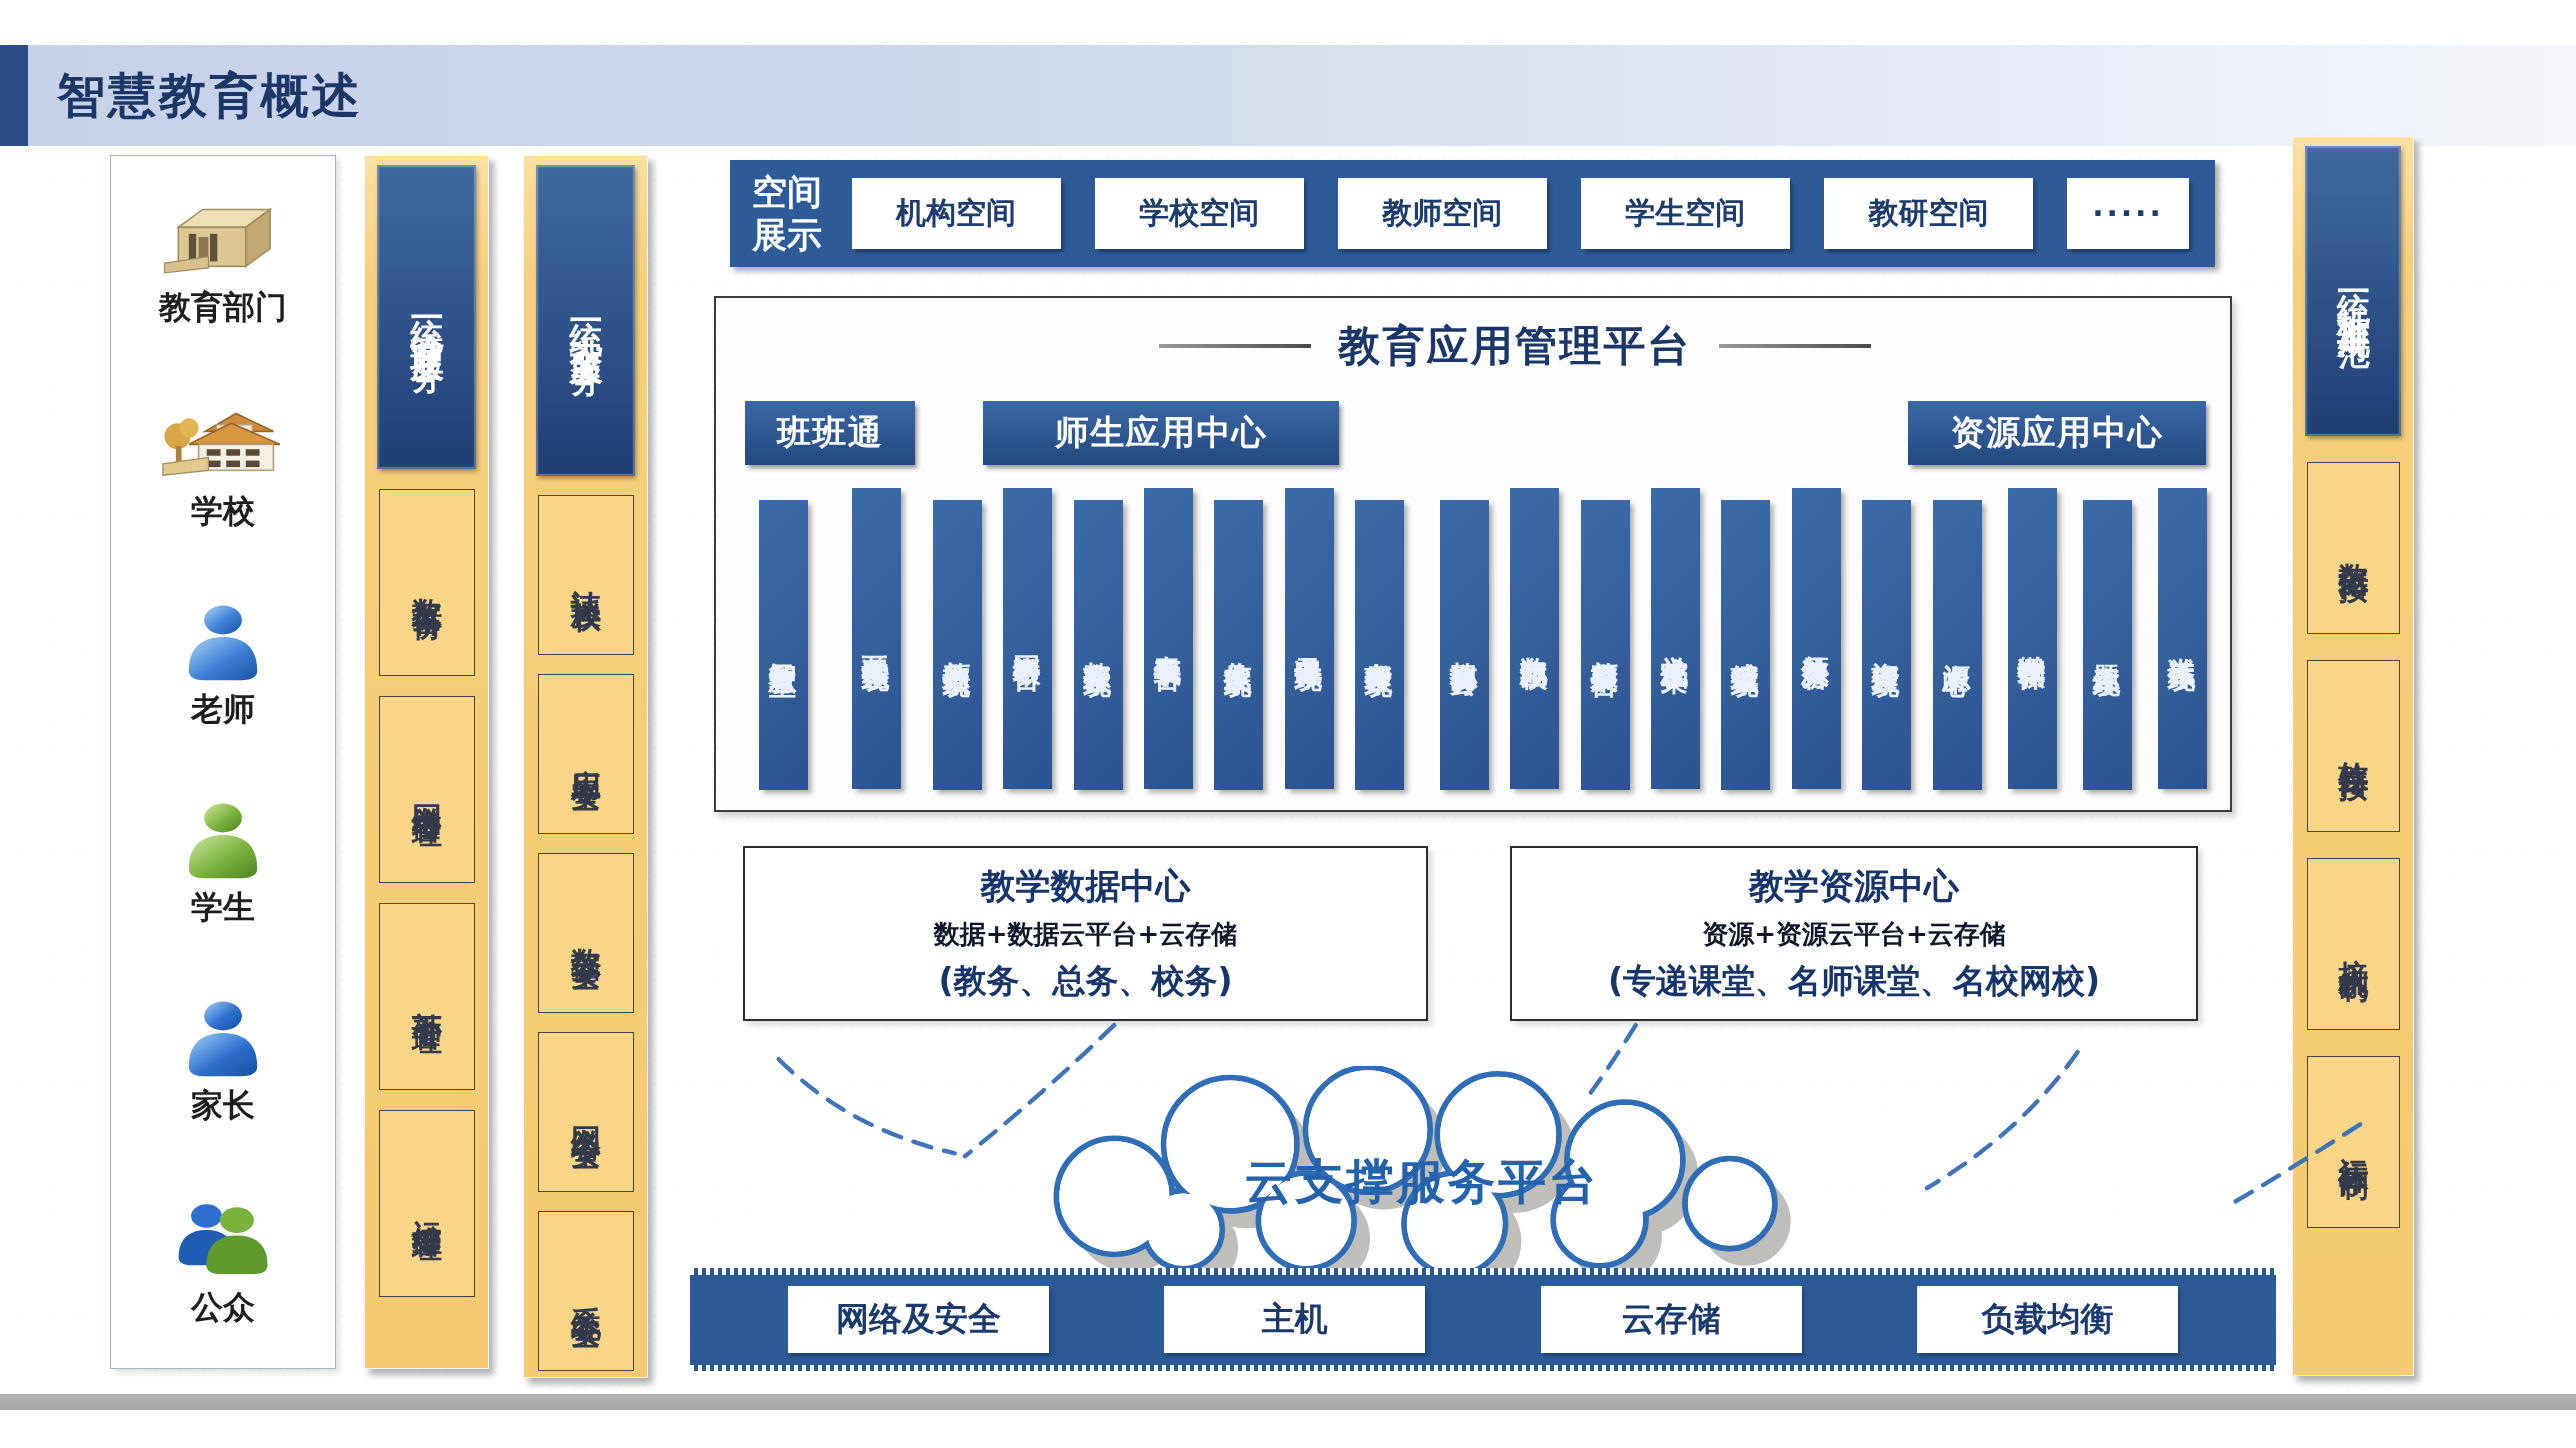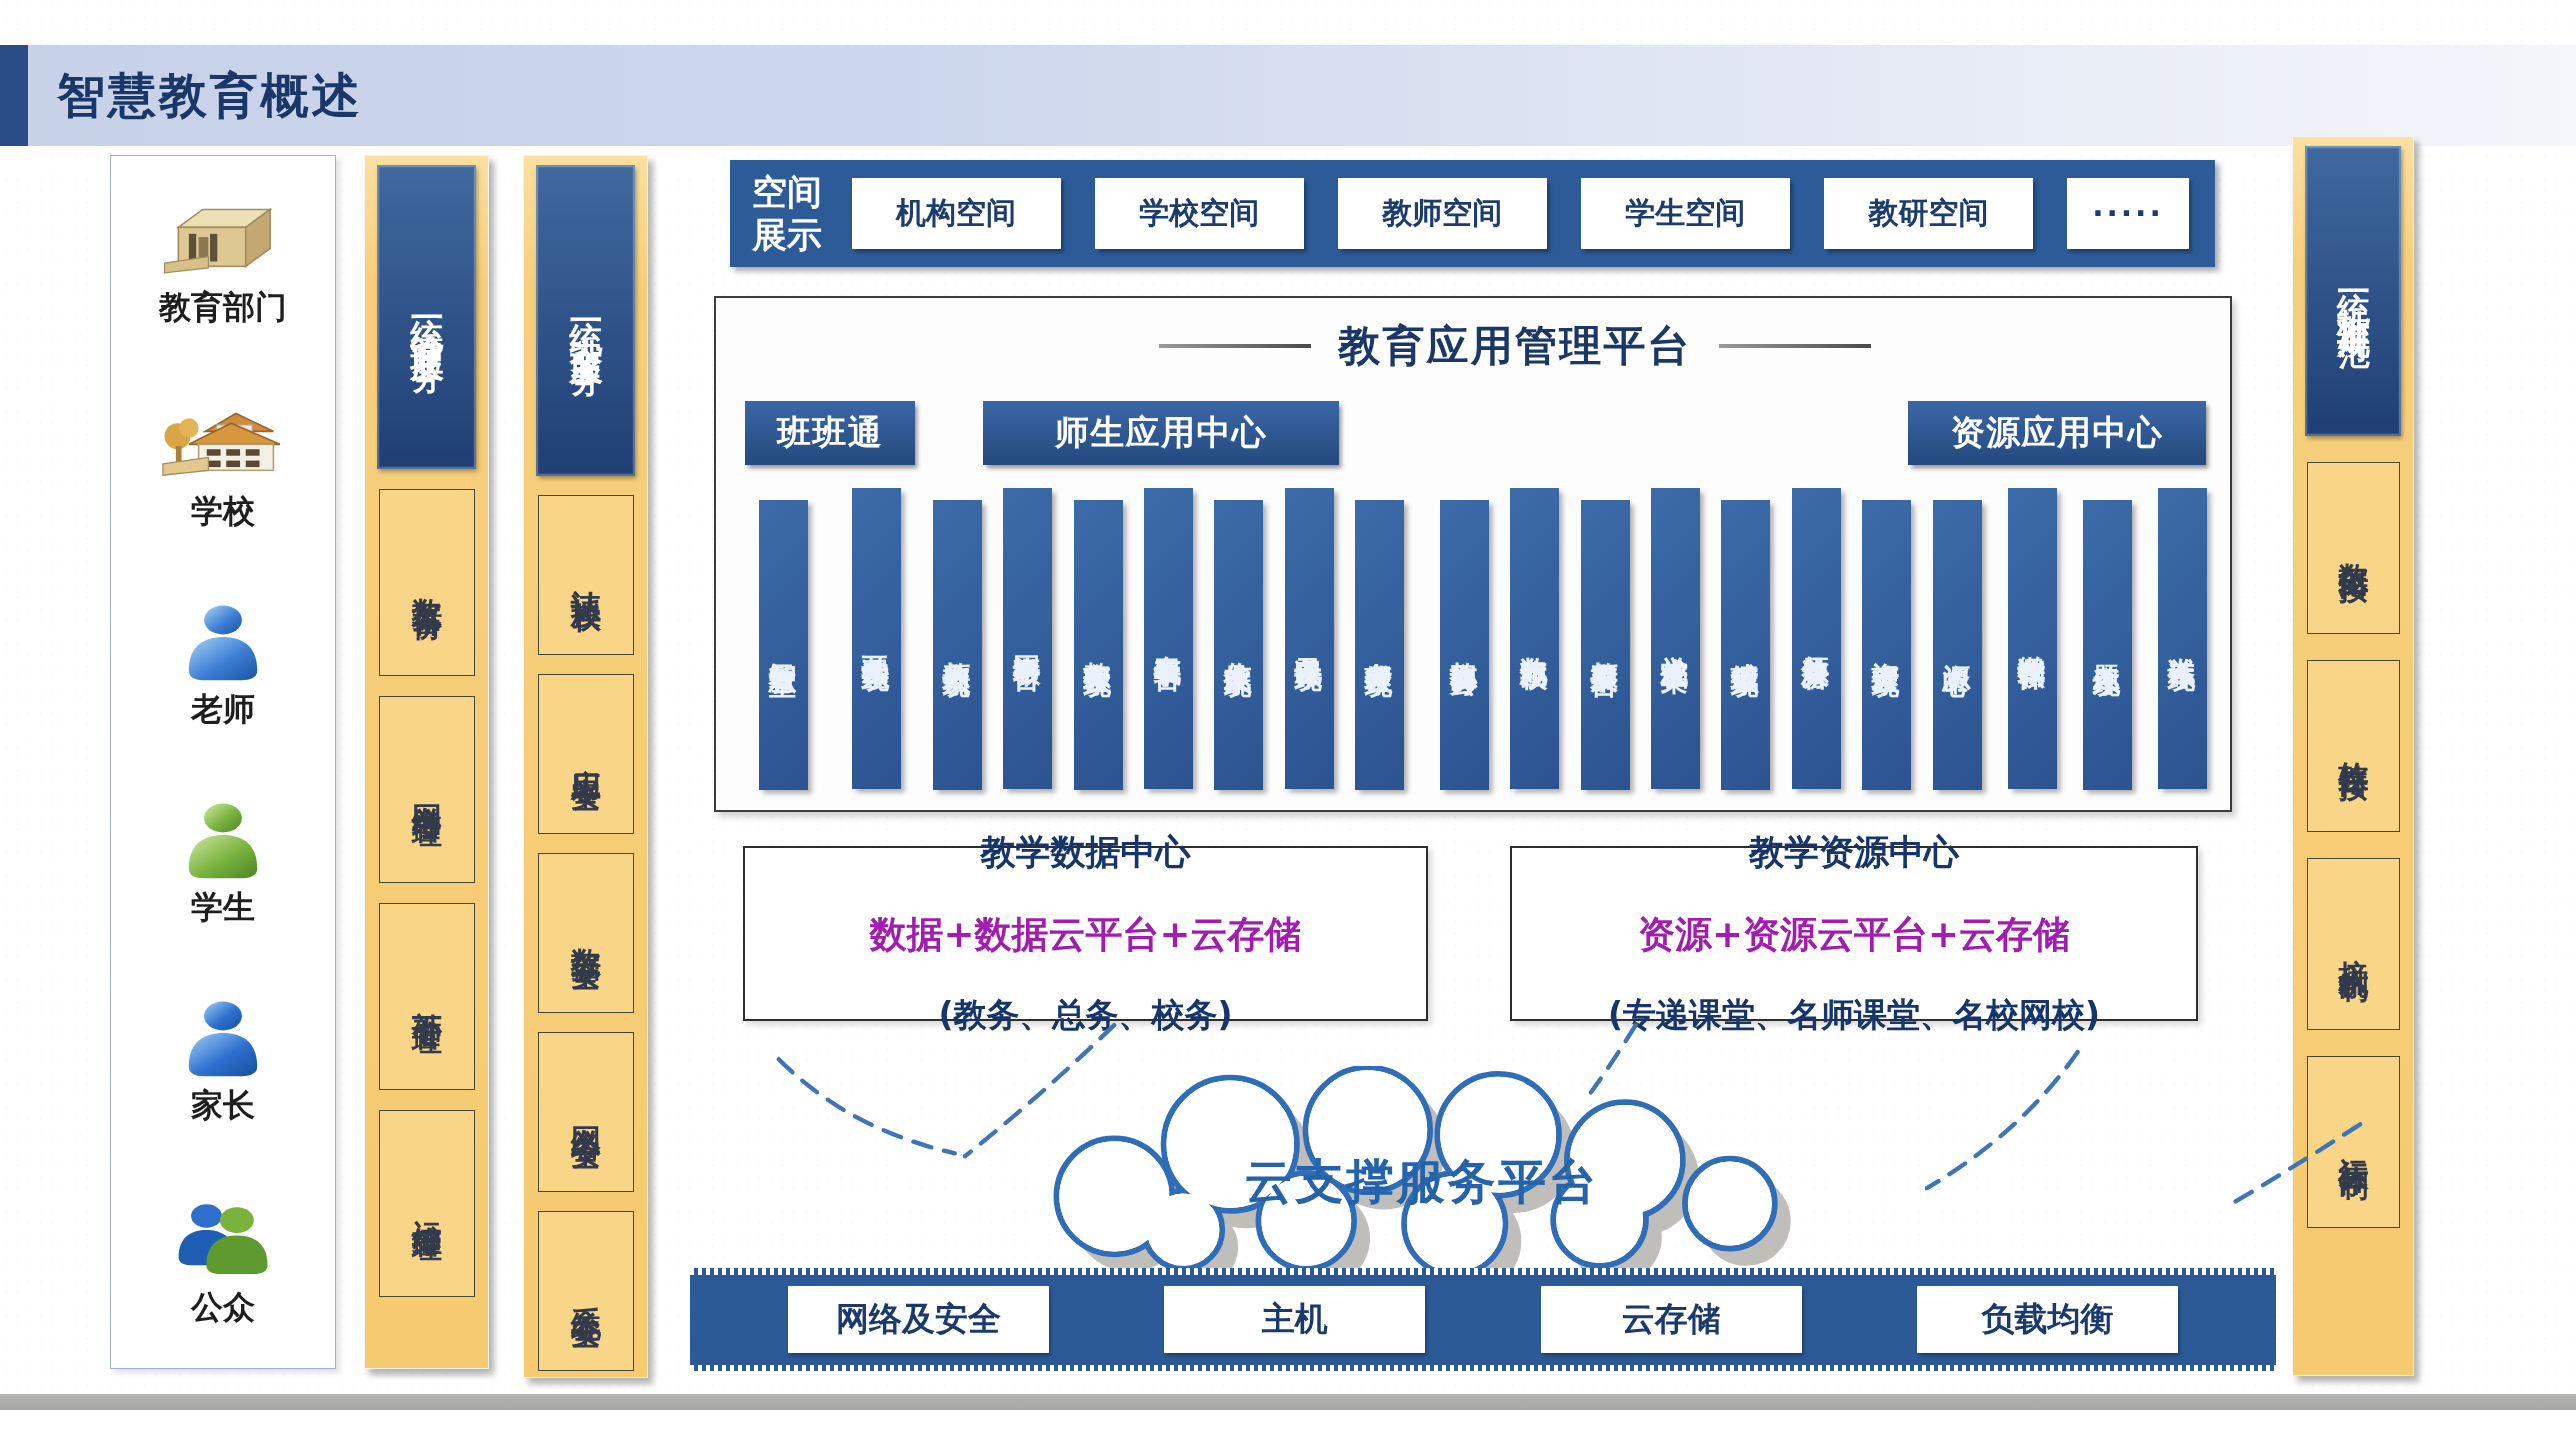--- a/index.html
+++ b/index.html
@@ -56,23 +56,23 @@
     box-shadow:2.9px 3.6px 4.3px rgba(0,0,0,.4);letter-spacing:1.4px;}
   .app-group{position:absolute;top:190px;height:313px;display:flex;justify-content:space-between;align-items:flex-start;}
   .app-col{writing-mode:vertical-rl;text-orientation:upright;width:49px;height:290px;margin-top:11.6px;
     background:linear-gradient(135deg,#3c6ca8,#2b5390);color:#eaf1fa;font-size:27.5px;font-weight:600;
     letter-spacing:1.4px;display:flex;align-items:center;justify-content:center;
     box-shadow:3.6px 4.3px 5px rgba(30,30,30,.35);}
   .app-col:nth-child(even){height:301px;margin-top:0;}
   
   .center-box{position:absolute;top:846px;height:175px;background:#fff;border:2.2px solid #2d2d2d;
     box-sizing:border-box;display:flex;flex-direction:column;align-items:center;justify-content:center;
-    box-shadow:3.6px 4.3px 5.8px rgba(0,0,0,.15);gap:26px;}
+    box-shadow:3.6px 4.3px 5.8px rgba(0,0,0,.15);}
   .center-box .l1{font-size:35px;font-weight:800;color:#16356b;margin-bottom:7.2px;}
-  .center-box .l2{font-size:37px;font-weight:800;color:#a21caf;margin-bottom:7.2px;}
+  .center-box .l2{font-size:26px;font-weight:800;color:#0f172a;margin-bottom:7.2px;}
   .center-box .l3{font-size:33px;font-weight:800;color:#16356b;}
   
   .infra{position:absolute;left:690px;top:1268px;width:1586px;height:103px;background:#2b5a96;
     display:flex;align-items:center;justify-content:space-between;box-sizing:border-box;padding:0 98px;}
   .infra::before,.infra::after{content:"";position:absolute;left:0;width:100%;height:6.5px;
     background:repeating-linear-gradient(90deg,#fff 0 3.6px,transparent 3.6px 8px);}
   .infra::before{top:0;}
   .infra::after{bottom:0;}
   .infra-box{width:261px;height:67px;background:#fff;display:flex;align-items:center;justify-content:center;
     font-size:33px;font-weight:700;color:#1a3a6e;box-shadow:2.2px 2.9px 3.6px rgba(0,0,0,.35);}

